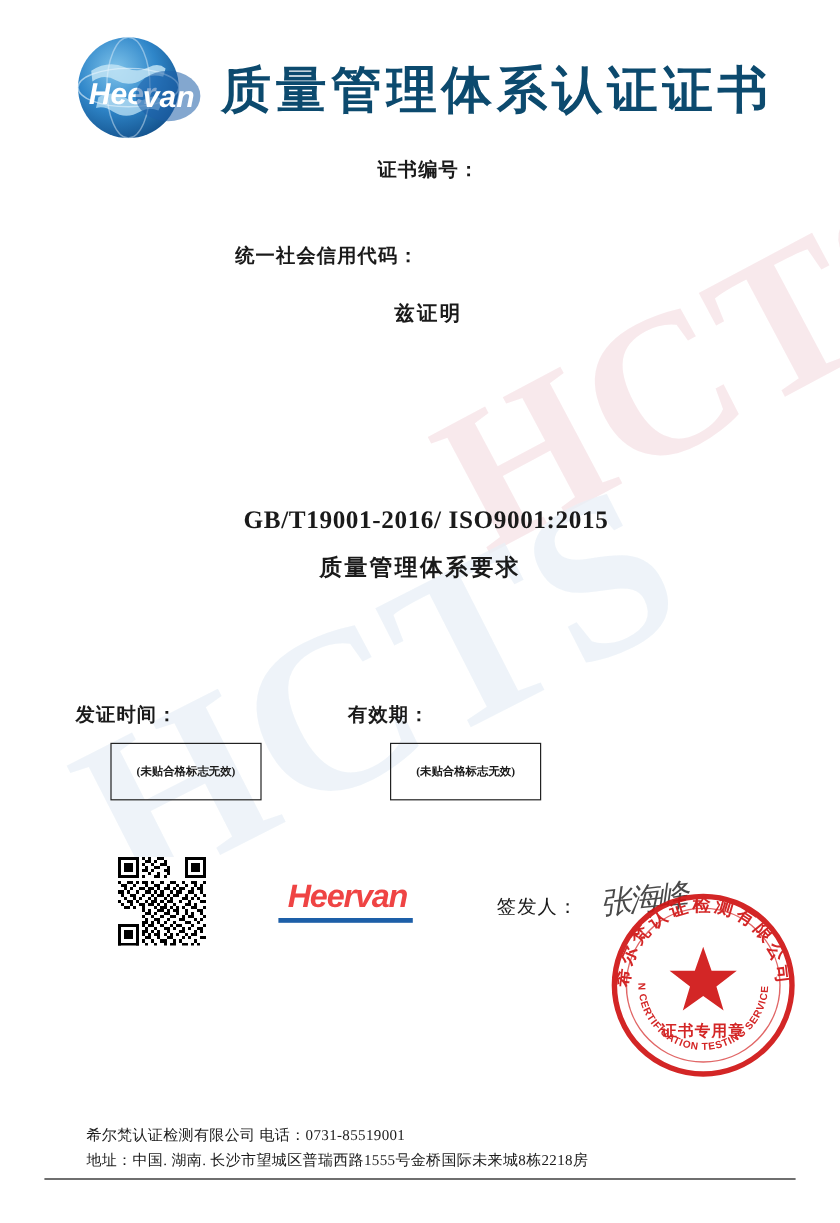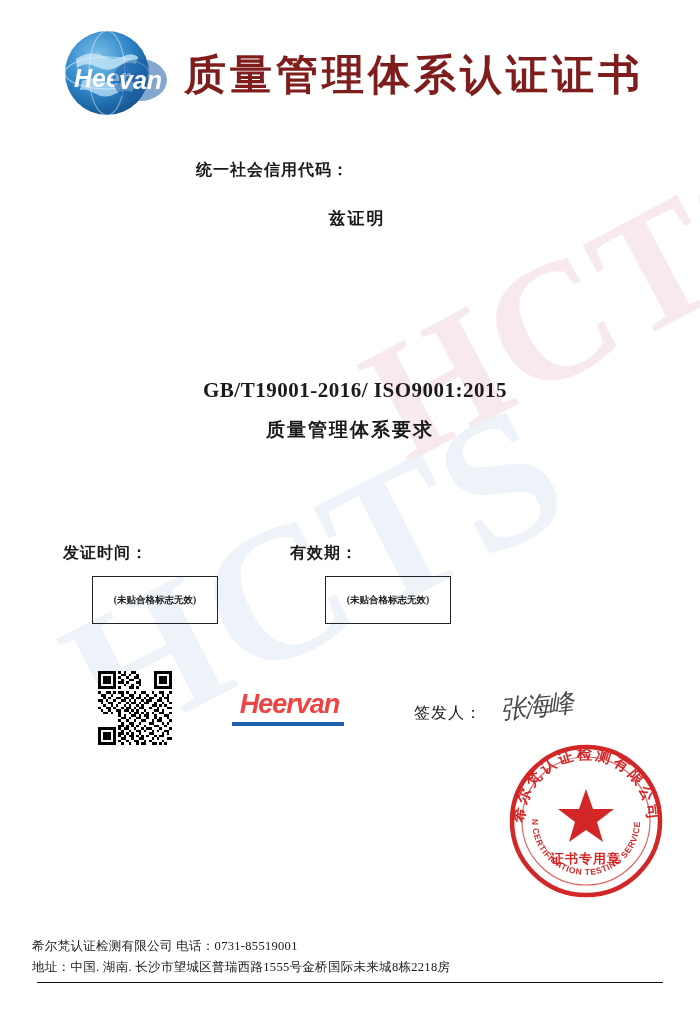--- a/index.html
+++ b/index.html
@@ -77,21 +77,21 @@
   }
   .title-block {
     margin-left: 14px;
     flex: 1;
   }
   .cert-title {
     font-family: "Liberation Serif", serif;
     font-weight: bold;
     font-size: 42px;
     letter-spacing: 4px;
-    color: #7f1d1d;
+    color: #0c4a6e;
     white-space: nowrap;
   }
 
   
   .field-row {
     position: relative;
     z-index: 2;
     font-size: 16px;
     font-weight: bold;
     font-family: "Liberation Serif", serif;
@@ -250,21 +250,21 @@
 
   
   .footer {
     position: absolute;
     left: 0;
     bottom: 36px;
     width: 700px;
     z-index: 2;
   }
   .footer-line-top {
-    padding-left: 32px;
+    padding-left: 72px;
     font-size: 12.5px;
     letter-spacing: 0.3px;
     margin-bottom: 4px;
   }
   .footer-sep {
     width: 626px;
     margin: 6px auto 0 auto;
     border-top: 1px solid #111;
   }
   .footer-body {
@@ -304,20 +304,21 @@
         <text x="22" y="64" font-family="Liberation Sans, sans-serif" font-size="25" font-style="italic" font-weight="bold" fill="#ffffff">Heer</text>
         <ellipse cx="88" cy="57" rx="27" ry="21" fill="#1d5fa8" opacity="0.55"></ellipse>
         <text x="67" y="66" font-family="Liberation Sans, sans-serif" font-size="25" font-style="italic" font-weight="bold" fill="#ffffff">van</text>
       </svg>
     </div>
     <div class="title-block">
       <div class="cert-title">质量管理体系认证证书</div>
     </div>
   </div>
 
+  <div class="field-row cert-no">证书编号：</div>
 
   <div class="field-row credit-code">统一社会信用代码：</div>
 
   <div class="field-row hereby">兹证明</div>
 
   <div class="standard-block">
     <div class="std-line-2">GB/T19001-2016/ ISO9001:2015</div>
     <div class="std-line-3">质量管理体系要求</div>
   </div>
 

